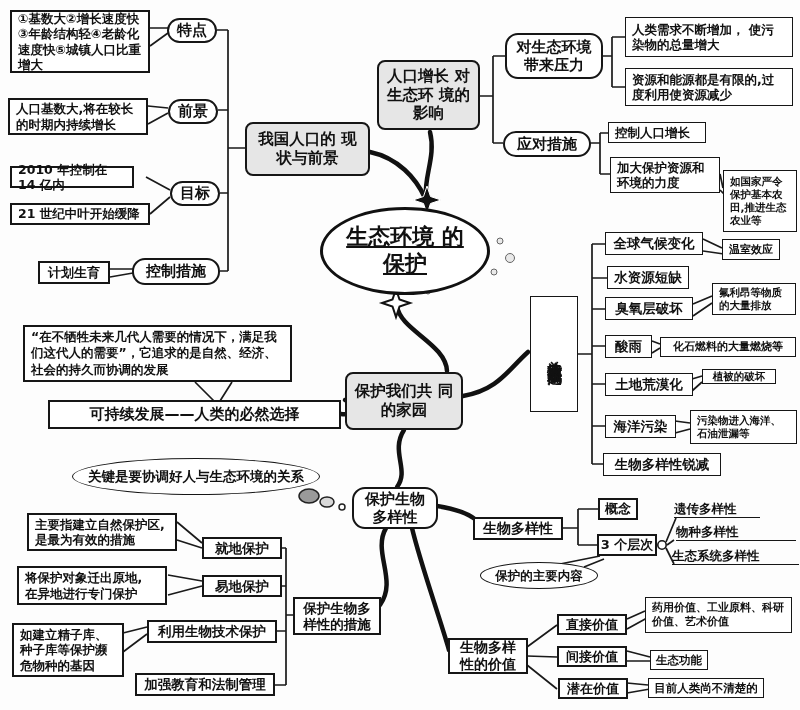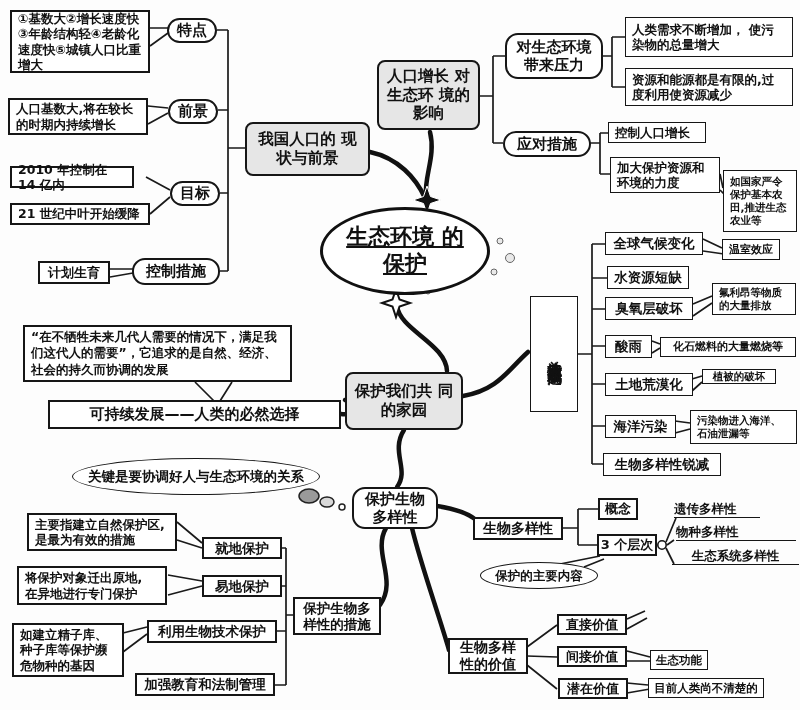--- a/index.html
+++ b/index.html
@@ -271,35 +271,38 @@
   <div class="el box" style="left:597px;top:534px;width:60px;height:22px;font-size:13px;">
     <span>3 个层次</span>
   </div>
 
   <span class="el uline" style="left:674px;top:501px;width:86px;font-size:12.5px;">
     <span>遗传多样性</span>
   </span>
   <span class="el uline" style="left:676px;top:524px;width:120px;font-size:12.5px;">
     <span>物种多样性</span>
   </span>
-  <span class="el uline" style="left:672px;top:548px;width:127px;font-size:12.5px;text-align:center;">
+  <span class="el uline" style="left:672px;top:548px;width:127px;font-size:12.5px;">
     <span>生态系统多样性</span>
   </span>
 
   <div class="el box thin ell" style="left:480px;top:562px;width:118px;height:27px;font-size:12.5px;">
     <span>保护的主要内容</span>
   </div>
 
   <div class="el box" style="left:448px;top:638px;width:80px;height:36px;font-size:14px;padding:2px 4px;">
     <span>生物多样 性的价值</span>
   </div>
 
   <div class="el box" style="left:557px;top:614px;width:70px;height:21px;font-size:13px;">
     <span>直接价值</span>
   </div>
+  <div class="el box thin left pad" style="left:645px;top:597px;width:147px;height:36px;font-size:11px;line-height:1.3;">
+    <span>药用价值、工业原料、科研 价值、艺术价值</span>
+  </div>
 
   <div class="el box" style="left:557px;top:646px;width:70px;height:21px;font-size:13px;">
     <span>间接价值</span>
   </div>
   <div class="el box thin" style="left:650px;top:650px;width:58px;height:20px;font-size:11.5px;">
     <span>生态功能</span>
   </div>
 
   <div class="el box" style="left:558px;top:678px;width:70px;height:21px;font-size:13px;">
     <span>潜在价值</span>

